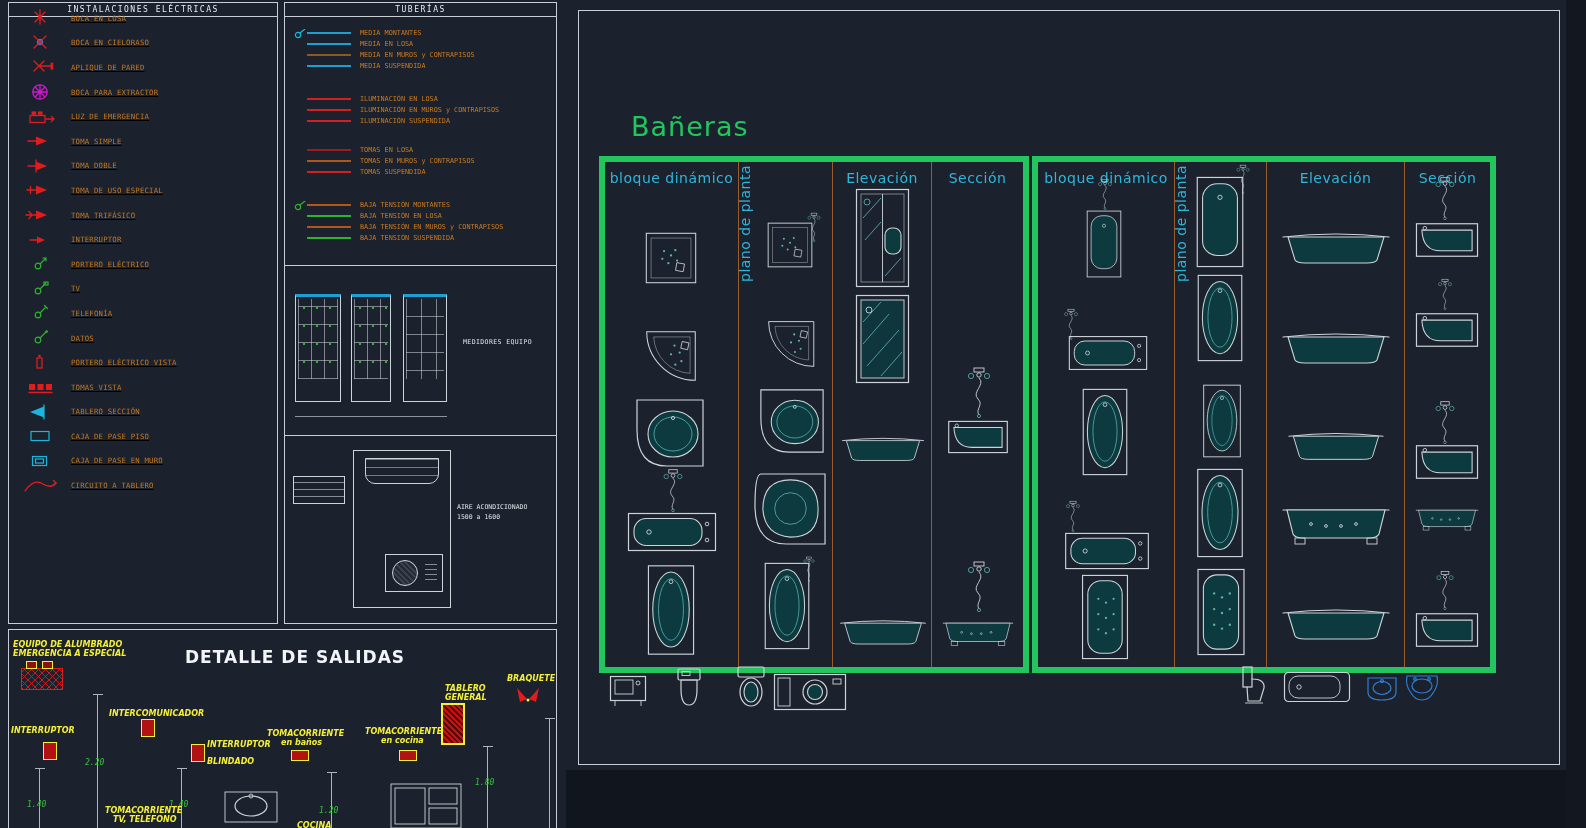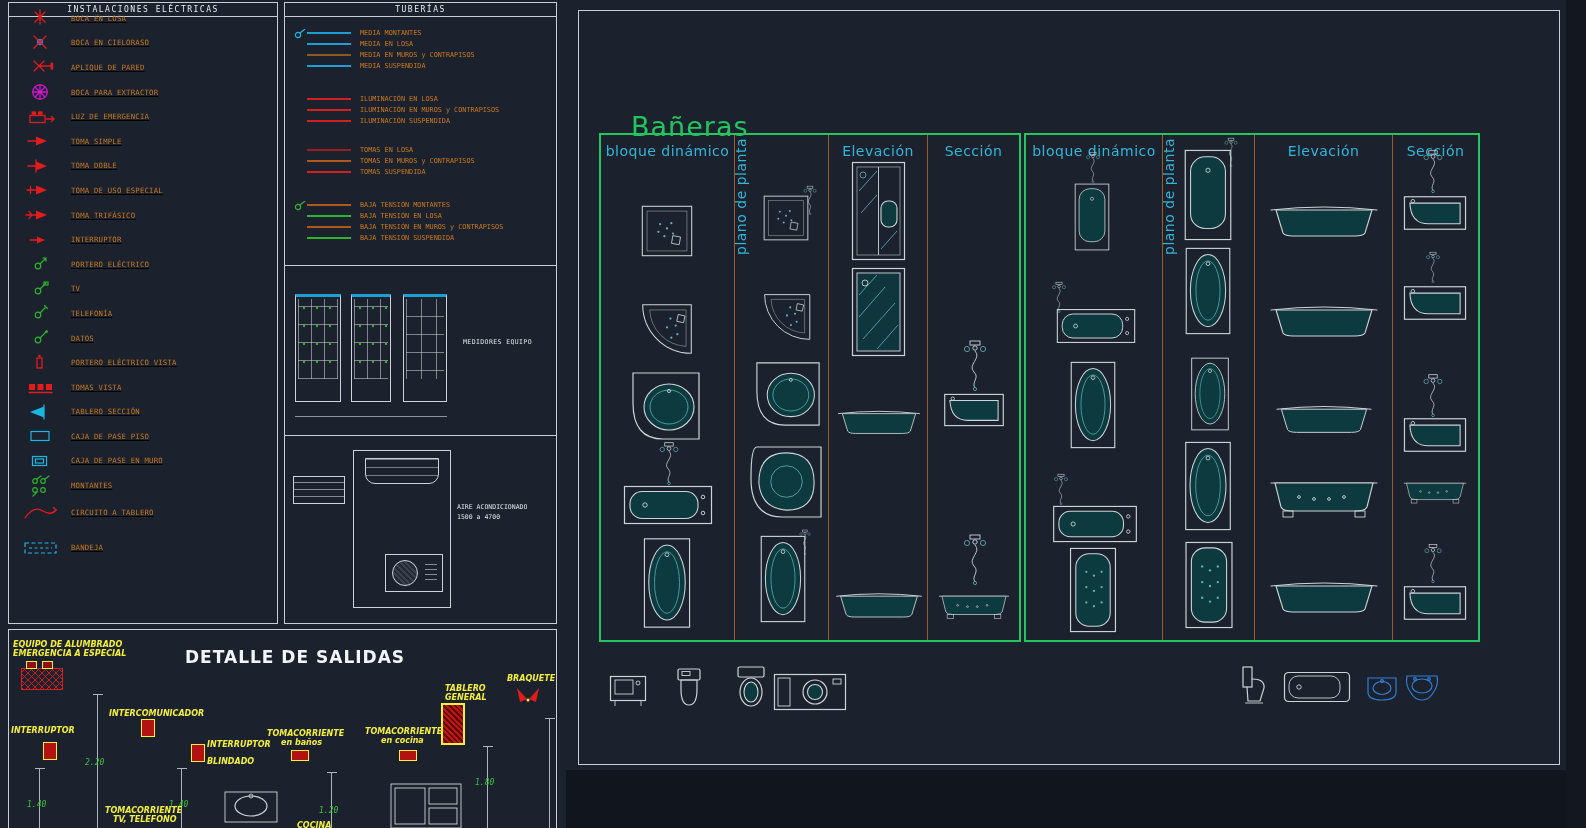--- a/index.html
+++ b/index.html
@@ -60,21 +60,21 @@
                 repeating-linear-gradient(-45deg,rgba(225,28,28,.85) 0 1px,rgba(0,0,0,0) 1px 5px);}
   .d-lamp{position:absolute;top:-8px;width:9px;height:6px;border:1px solid #f3ef3a;background:#8c1212;}
   .d-ibox{position:absolute;width:12px;height:16px;border:1px solid #f3ef3a;background:#b31212;}
   .d-obox{position:absolute;width:16px;height:9px;border:1px solid #f3ef3a;background:#b31212;}
   .d-tablero{position:absolute;left:432px;top:73px;width:20px;height:38px;border:2px solid #f3ef3a;
      background:repeating-linear-gradient(45deg,#c01414 0 2px,#5a0808 2px 4px);}
   
   .bpanel{position:absolute;left:578px;top:10px;width:982px;height:755px;border:1px solid #c9ced6;box-sizing:border-box;}
   .btitle{position:absolute;left:32px;top:100px;font-size:27px;color:#22c55e;letter-spacing:1px;margin-left:20px;}
   .btables{position:absolute;left:20px;top:122px;display:flex;gap:3px;}
-  .btable{display:flex;border:2px solid #22c55e;height:505px;box-sizing:content-box;}
+  .btable{display:flex;border:6px solid #22c55e;height:505px;box-sizing:content-box;margin-top:23px;}
   .bcol{position:relative;border-right:1px solid #9a5c2a;height:100%;box-sizing:border-box;}
   .bcol:last-child{border-right:none;}
   .bhead{position:absolute;top:8px;left:0;right:0;text-align:center;font-size:14px;color:#2fb6d9;white-space:nowrap;letter-spacing:.5px;}
   .bhead-rot{position:absolute;left:-2px;top:3px;writing-mode:vertical-rl;transform:rotate(180deg);font-size:14px;color:#2fb6d9;white-space:nowrap;letter-spacing:.5px;}
   .sv{position:absolute;}
   .dark-right{position:absolute;left:1566px;top:0;width:20px;height:828px;background:#131820;}
   .dark-bottom{position:absolute;left:566px;top:770px;width:1020px;height:58px;background:#11151d;}
   
   svg .ln{fill:none;stroke:#cdd4d9;stroke-width:1.2;stroke-linecap:round;}
   svg .lnt{fill:none;stroke:#cdd4d9;stroke-width:.9;}
@@ -427,49 +427,26 @@
           <span class="eicon">
             <svg width="44" height="18" viewBox="0 0 44 18">
               <rect x="14.5" y="4.5" width="14" height="9" class="cyn"></rect>
               <rect x="17.5" y="7" width="8" height="4" class="cyn"></rect>
             </svg>
           </span>
           <span class="elabel">CAJA DE PASE EN MURO</span>
         </div>
       <div class="erow">
           <span class="eicon">
-            <svg width="44" height="22" viewBox="0 0 44 22">
-              <g class="grn">
-                <circle cx="17" cy="6" r="2.3"></circle>
-                <circle cx="25" cy="6" r="2.3"></circle>
-                <circle cx="17" cy="15" r="2.3"></circle>
-                <circle cx="25" cy="15" r="2.3"></circle>
-                <path d="M19 4 L23 1 M19 17 L15 21 M27 4 L31 1"></path>
-              </g>
-            </svg>
-          </span>
-          <span class="elabel">MONTANTES</span>
-        </div>
-      <div class="erow">
-          <span class="eicon">
             <svg width="44" height="20" viewBox="0 0 44 20">
               <path class="red" d="M7 15 Q16 2 25 8 Q33 13 38 7"></path>
               <path class="red" d="M35.5 4.5 L38 7 L35 9.5"></path>
             </svg>
           </span>
           <span class="elabel">CIRCUITO A TABLERO</span>
-        </div>
-      <div class="erow">
-          <span class="eicon">
-            <svg width="44" height="16" viewBox="0 0 44 16">
-              <rect x="7" y="3" width="31" height="10" class="cyn" stroke-dasharray="4 2.5"></rect>
-              <path class="cyn" d="M11 8 H34" stroke-dasharray="3 2.5"></path>
-            </svg>
-          </span>
-          <span class="elabel">BANDEJA</span>
         </div>
     </div>
   </div>
 
   <div class="box" style="left:284px;top:2px;width:273px;height:622px;">
     <div class="box-header">TUBERÍAS</div>
     <div class="pgroups">
       <div class="pgroup">
         <div class="prow">
             <span class="psym"><svg width="13" height="11" viewBox="0 0 13 11">
@@ -558,21 +535,21 @@
       <div class="meters-label">MEDIDORES EQUIPO</div>
     </div>
 
     <div class="acsec">
       <div class="ac-wall"></div>
       <div class="ac-room"></div>
       <div class="ac-indoor"></div>
       <div class="ac-out"></div>
       <div class="ac-label">
         <div>AIRE ACONDICIONADO</div>
-        <div>1500 a 4700</div>
+        <div>1500 a 1600</div>
       </div>
     </div>
   </div>
 
   <div class="detalle">
     <div class="d-title">DETALLE DE SALIDAS</div>
     <div class="yl" style="left:4px;top:10px;">EQUIPO DE ALUMBRADO</div>
     <div class="yl" style="left:4px;top:19px;">EMERGENCIA A ESPECIAL</div>
     <div class="d-emerg">
         <span class="d-lamp" style="left:4px;"></span>

